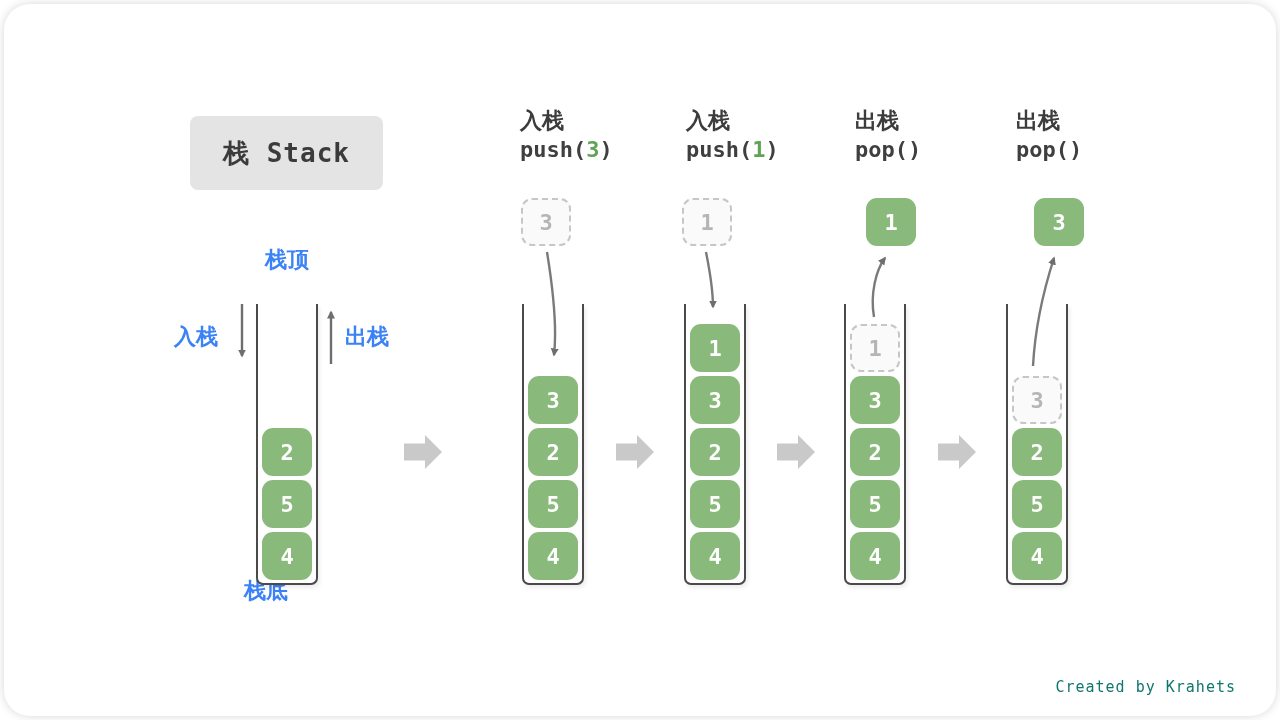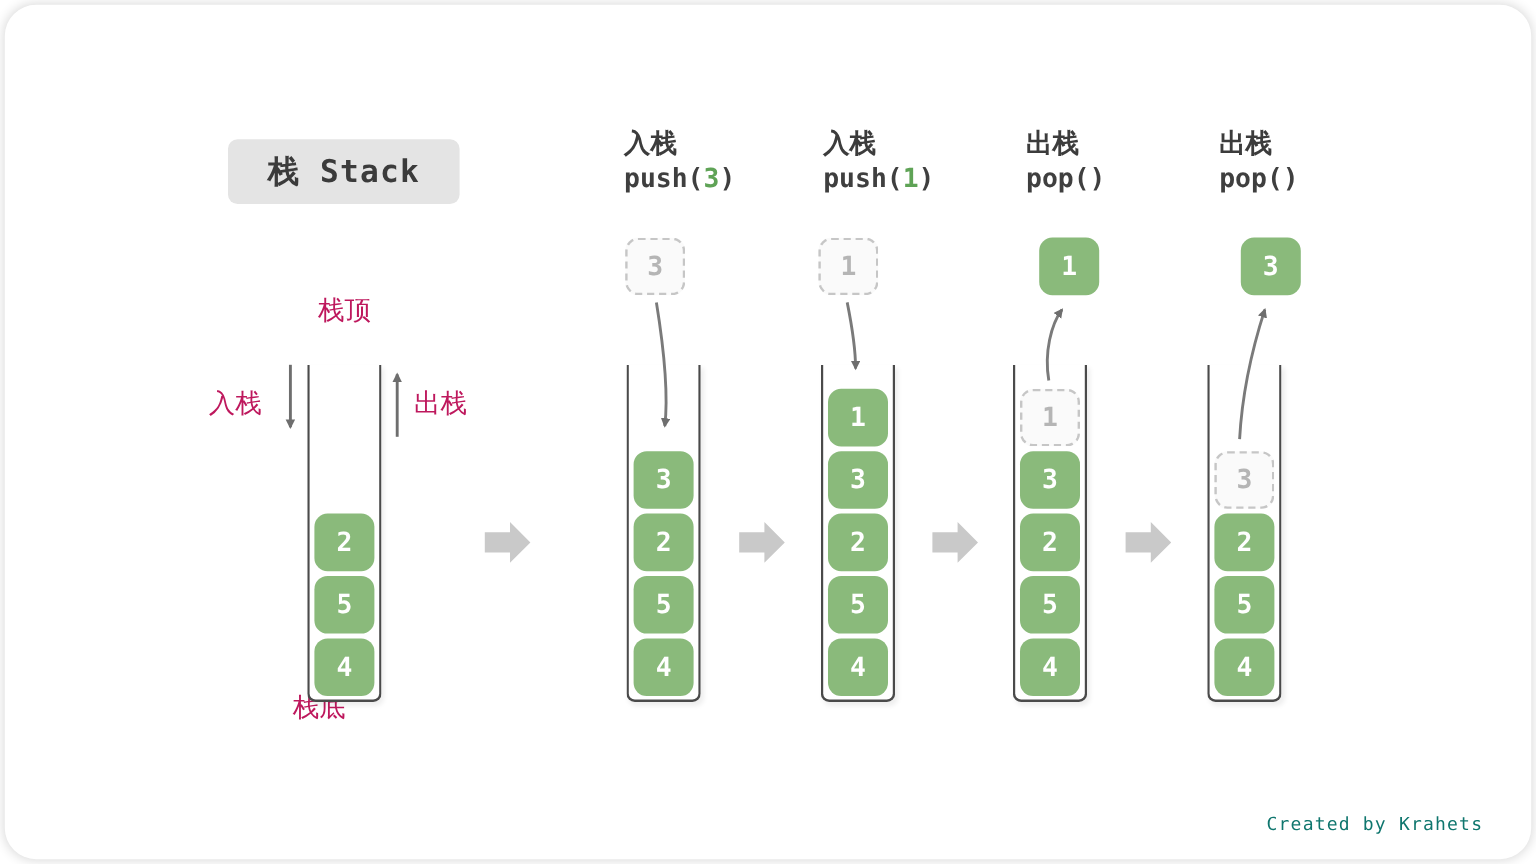--- a/index.html
+++ b/index.html
@@ -3,28 +3,28 @@
 <meta charset="utf-8">
 <style>
   html,body{margin:0;padding:0;background:#ffffff;width:1280px;height:720px;overflow:hidden;}
   .card{
     position:absolute;left:4px;top:4px;width:1272px;height:712px;
     background:#ffffff;border-radius:26px;
     box-shadow:0 0 10px rgba(0,0,0,0.16);
     font-family:"DejaVu Sans","Liberation Sans",sans-serif;
   }
   .title-box{
-    position:absolute;left:186px;top:112px;width:193px;height:54px;
+    position:absolute;left:186px;top:112px;width:193px;height:74px;
     background:#e4e4e4;border-radius:8px;
     display:flex;align-items:center;justify-content:center;
     font-family:"DejaVu Sans Mono","Liberation Mono",monospace;
     font-size:26px;font-weight:bold;color:#3b3b3b;letter-spacing:1px;
   }
   .cjk-label{
-    position:absolute;font-size:22px;font-weight:normal;color:#be185d;
+    position:absolute;font-size:22px;font-weight:bold;color:#3b82f6;
     white-space:nowrap;line-height:26px;
   }
   .op-label{position:absolute;width:160px;}
   .op-name{font-size:22px;font-weight:bold;color:#3c3c3c;line-height:26px;}
   .op-code{
     margin-top:3px;font-family:"DejaVu Sans Mono","Liberation Mono",monospace;
     font-size:22px;font-weight:bold;color:#3f3f3f;line-height:26px;
   }
   .op-code .arg{color:#5fa356;}
   .stack-container{

